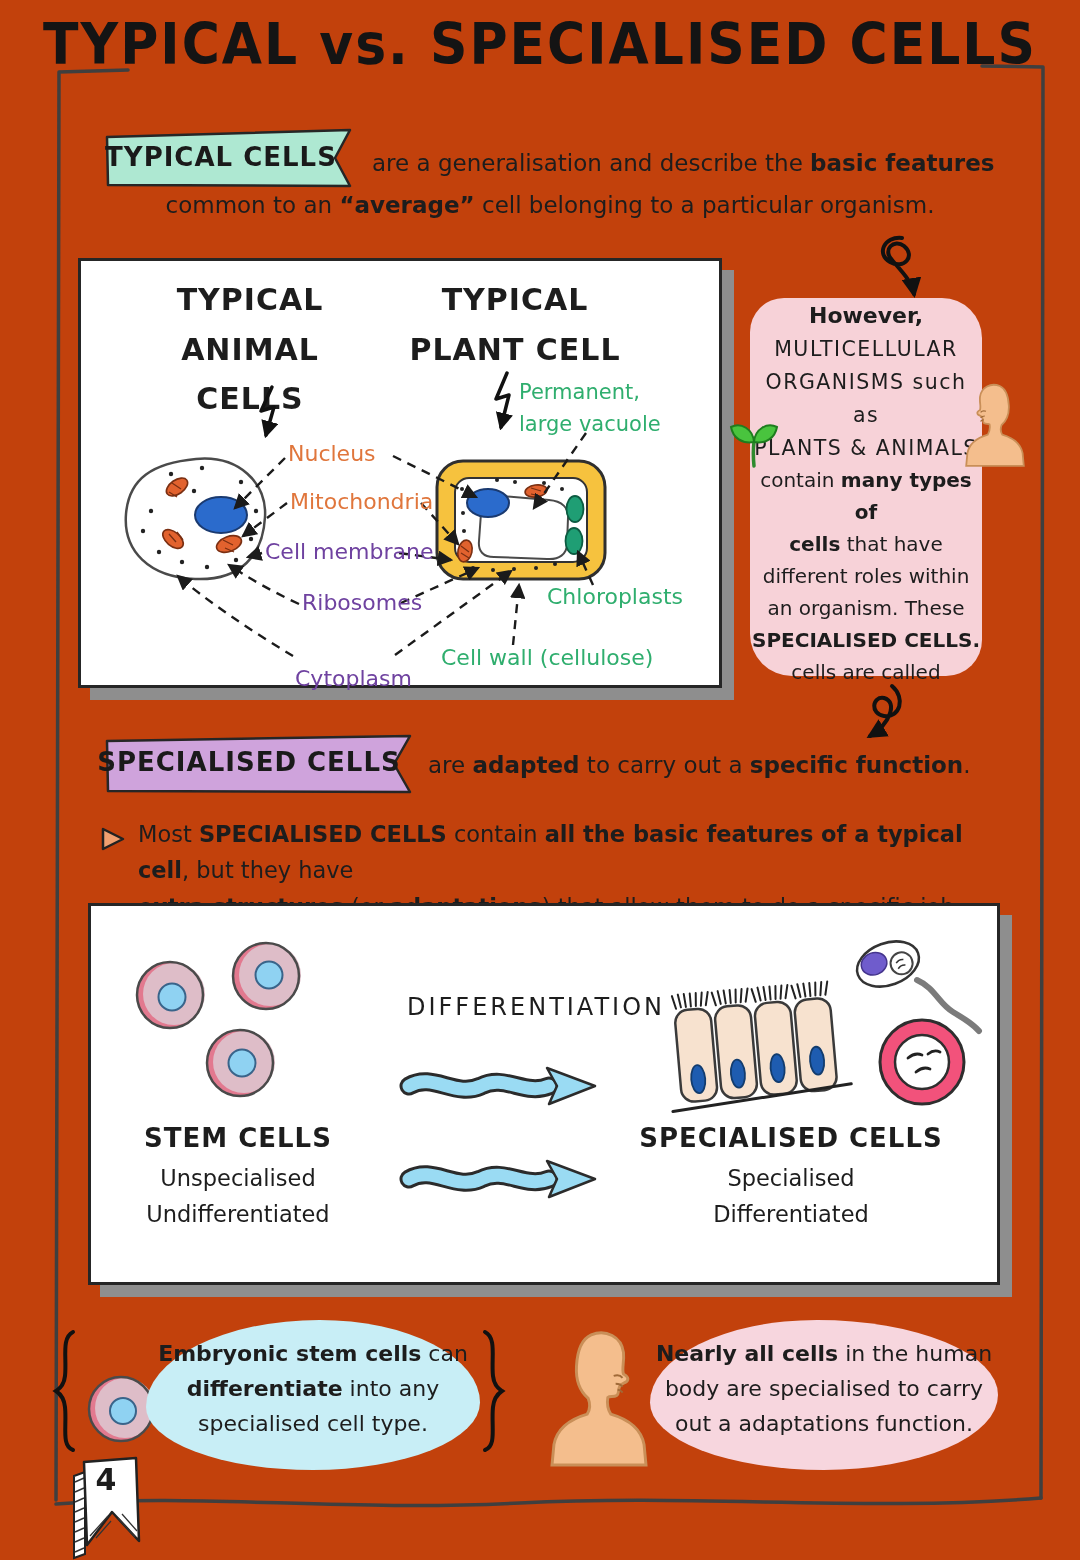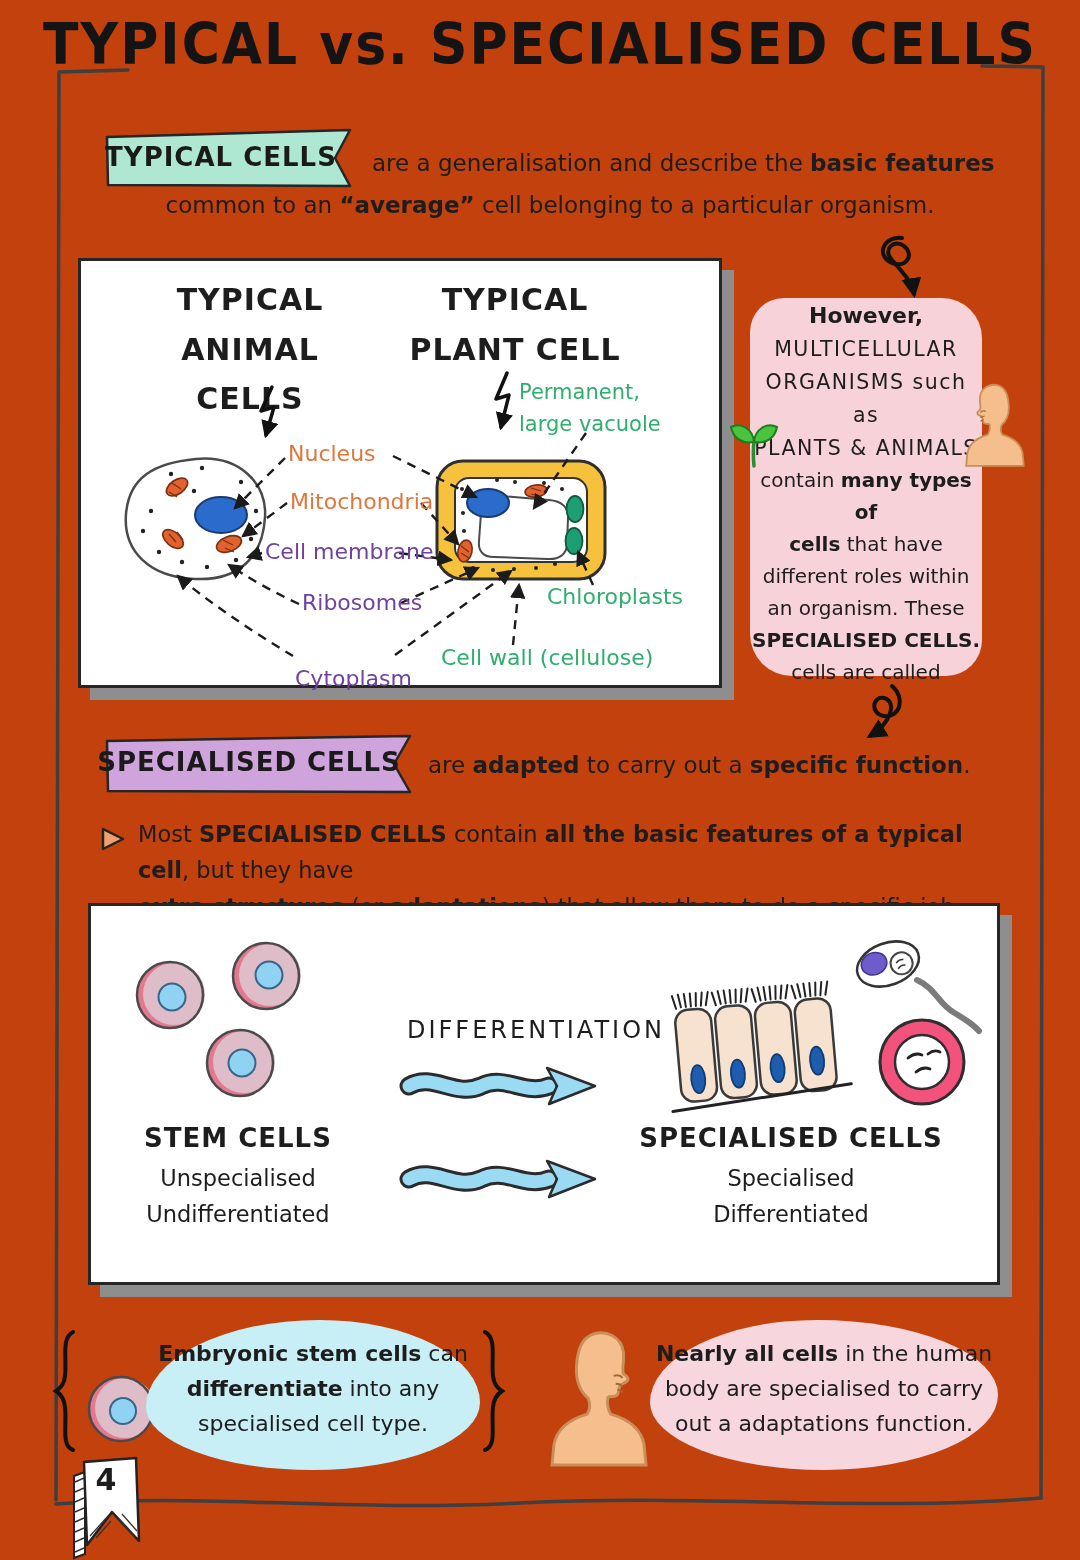--- a/index.html
+++ b/index.html
@@ -41,21 +41,21 @@
   .pink-note-text .caps{letter-spacing:1.5px;font-size:20.5px;}
   .pink-note-text .big{font-size:22px;}
 
   
   .spec-line{top:752px;left:428px;font-size:23px;}
   .bullet-text{top:816px;left:138px;width:850px;font-size:22.5px;line-height:1.62;}
 
   
   .diff-box{left:88px;top:903px;width:906px;height:376px;background:#fff;
             border:3px solid #262626;box-shadow:12px 12px 0 #8e8e8e;}
-  .diff-label{position:absolute;left:300px;top:110px;width:290px;text-align:center;
+  .diff-label{position:absolute;left:300px;top:87px;width:290px;text-align:center;
               font-size:24px;letter-spacing:3px;}
   .caption{position:absolute;text-align:center;line-height:1.6;}
   .caption .cap-title{font-size:26px;font-weight:bold;letter-spacing:1px;text-align:center;}
   .caption .cap-sub{font-size:22.5px;}
 
   
   .cyan-blob{left:146px;top:1320px;width:334px;height:150px;
              background:var(--cyan-note,#c8eef6);border-radius:52% 48% 50% 50%/58% 55% 45% 42%;}
   .pink-blob{left:650px;top:1320px;width:348px;height:150px;
              background:var(--pink-note-2,#f7d6de);border-radius:48% 52% 50% 50%/55% 50% 50% 45%;}

